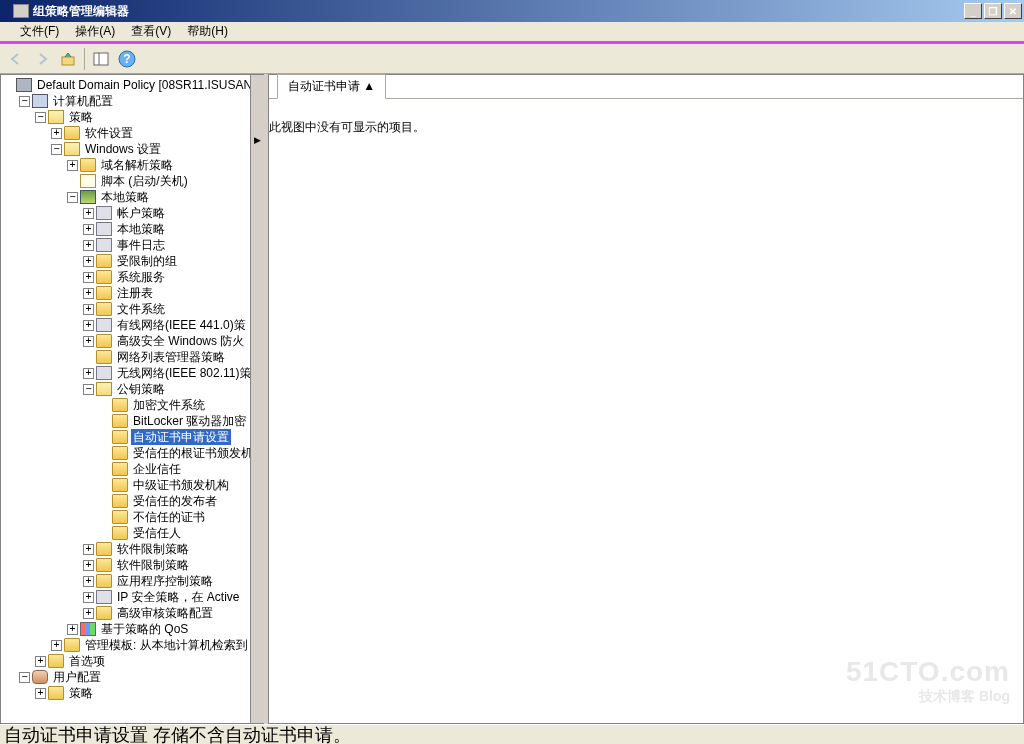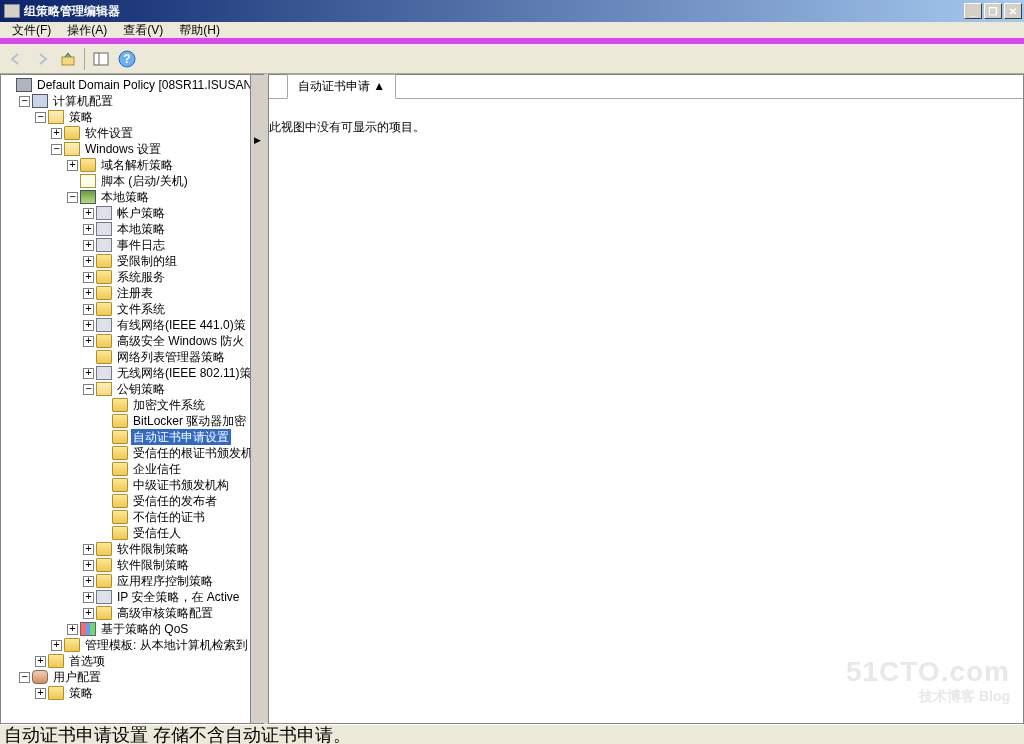--- a/index.html
+++ b/index.html
@@ -1,36 +1,36 @@
 <!DOCTYPE html>
 <html><head>
 <meta charset="utf-8">
 <style>
   * { box-sizing: border-box; }
   body { margin: 0; padding: 0; font-family: "SimSun", "Microsoft YaHei", sans-serif; font-size: 12px; background: #d4d0c8; width: 1024px; height: 744px; overflow: hidden; position: relative; }
   
-  .titlebar { background: linear-gradient(to right, #0b246a, #a6caf0); height: 22px; color: #fff; display: flex; align-items: center; padding-left: 4px; font-weight: bold; }
+  .titlebar { background: linear-gradient(to right, #0b246a, #a6caf0); height: 22px; color: #fff; display: flex; align-items: center; padding-left: 13px; font-weight: bold; }
   .titlebar .ticon { width: 16px; height: 14px; background: #d4d0c8; margin-right: 4px; display:inline-block; border:1px solid #888;}
   .titlebar .spacer { flex: 1; }
   .winbtns { display: flex; gap: 2px; margin-right: 2px; }
   .winbtn { width: 18px; height: 16px; background: #d4d0c8; border: 1px solid #fff; border-right-color:#404040; border-bottom-color:#404040; display:flex; align-items:center; justify-content:center; font-size:10px; font-family:Arial;}
   
-  .menubar { background: #ece9d8; height: 22px; display: flex; align-items: center; border-bottom: 6px solid #d946ef; padding-left:4px;}
+  .menubar { background: #ece9d8; height: 22px; display: flex; align-items: center; border-bottom: 3px solid #d946ef; padding-left:12px;}
   .menubar span { padding: 2px 8px; }
   
   .toolbar { background: #ece9d8; height: 30px; display: flex; align-items: center; border-bottom: 1px solid #aca899; padding-left:4px; gap:2px;}
   .tbtn { width:24px; height:24px; display:flex; align-items:center; justify-content:center; border:1px solid transparent;}
   .sep{width:1px;height:22px;background:#aca899;margin:0 2px;}
   .tbtn.disabled svg{opacity:.3}
   
   .mainarea { display: flex; height: 650px; background: #fff;}
   .treepane { width: 264px; border: 1px solid #848284; background: #fff; overflow: hidden; position: relative; border-right:none;}
   .splitter{width:4px;background:#d4d0c8;cursor:col-resize;}
   .contentpane { flex: 1; background: #fff; border: 1px solid #848284; display:flex; flex-direction:column;}
-  .tabrow{height:24px;background:#fff;display:flex;align-items:flex-end;padding-left:18px;border-bottom:1px solid #aca899;}
+  .tabrow{height:24px;background:#fff;display:flex;align-items:flex-end;padding-left:8px;border-bottom:1px solid #aca899;}
   .tab{padding:3px 10px;border:1px solid #aca899;border-bottom:1px solid #fff;background:#fff;margin-bottom:-1px;font-size:12px;}
   .content-inner{flex:1;display:flex;padding-top:20px;}
   
   .statusbar{height:20px;background:#ece9d8;border-top:1px solid #fff;padding:2px 4px;font-size:18px;display:flex;align-items:center;}
   
   .tree { padding: 2px 0 2px 2px; white-space: nowrap; font-size: 12px; line-height: 16px; overflow:hidden;}
   .tree ul { list-style: none; margin: 0; padding-left: 16px; }
   .tree > ul { padding-left: 0; }
   .node { display: flex; align-items: center; height: 16px; }
   .exp { width: 11px; height: 11px; border: 1px solid #808080; background: #fff; margin-right: 2px; display: flex; align-items: center; justify-content: center; font-size: 10px; line-height: 1; font-family: monospace; color:#000; cursor:pointer; flex-shrink:0;}

